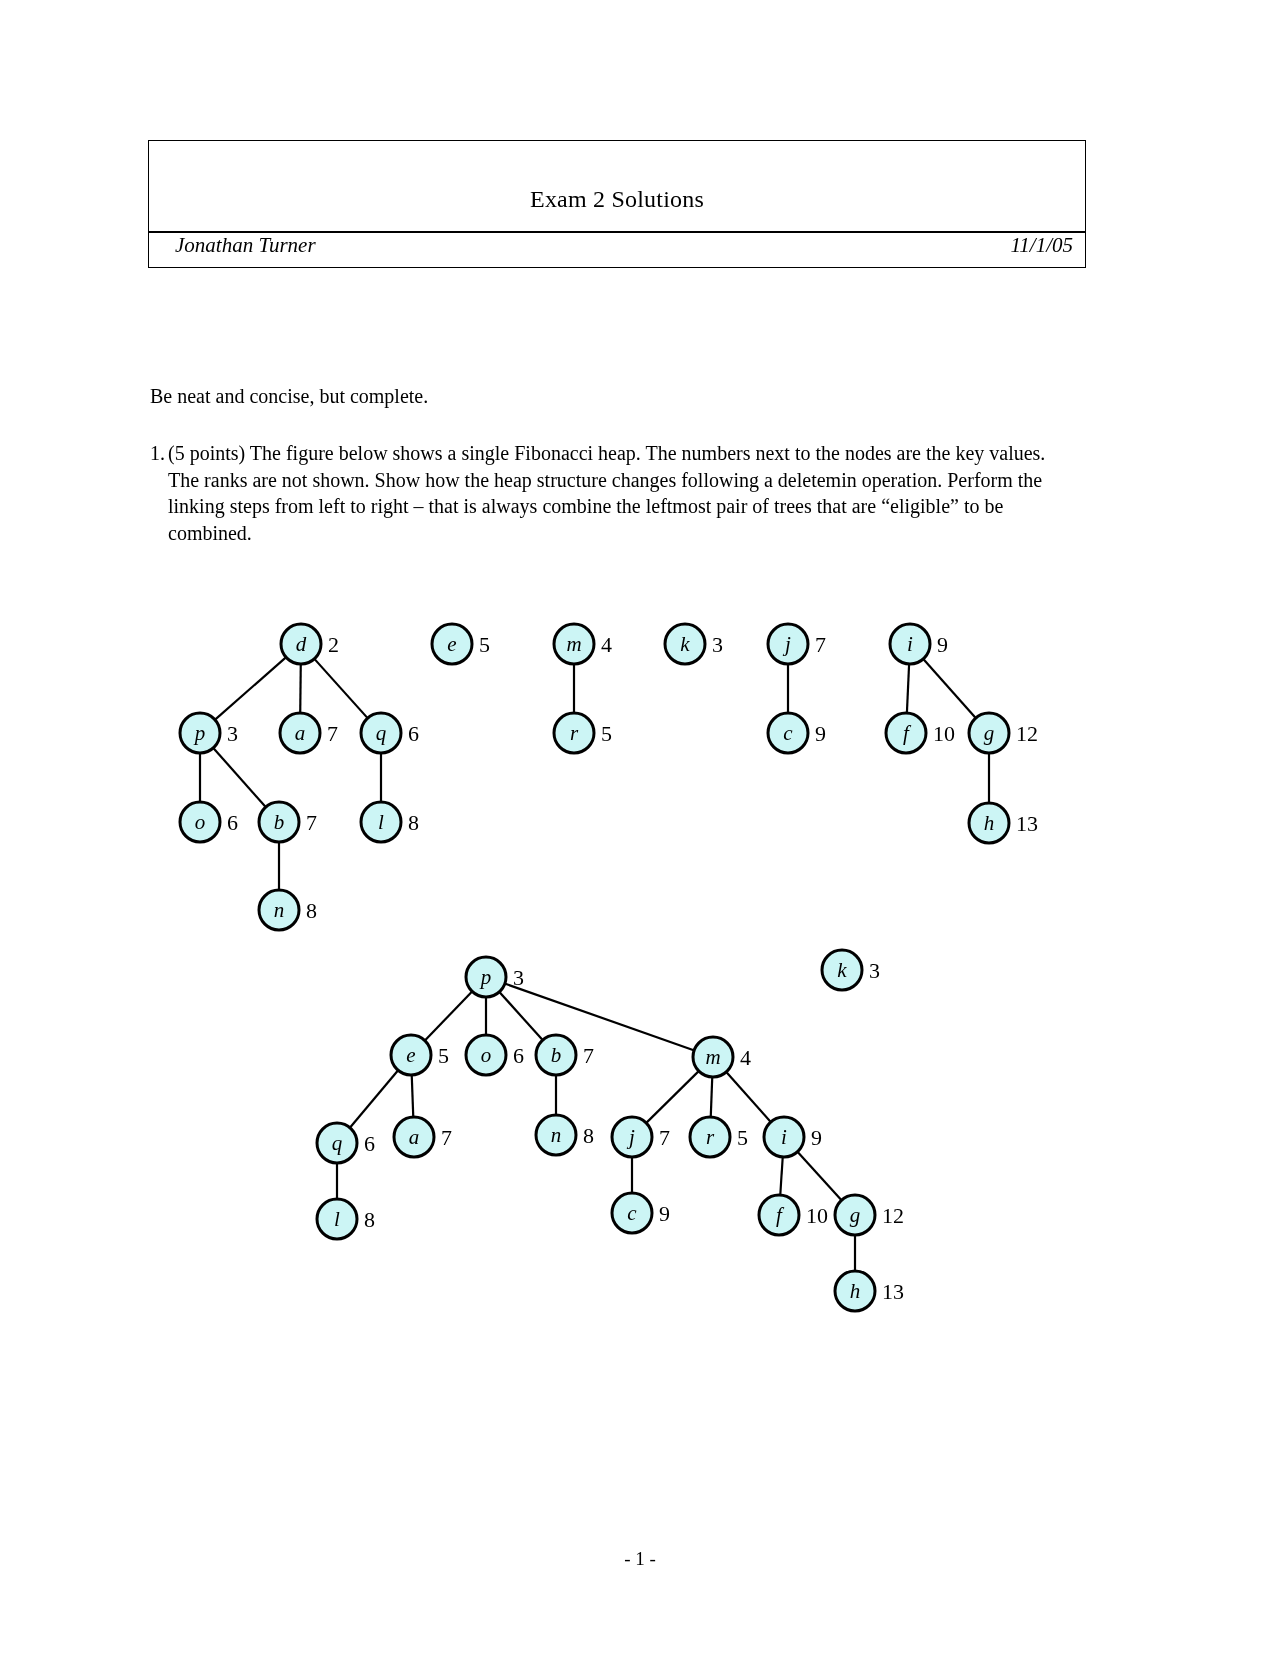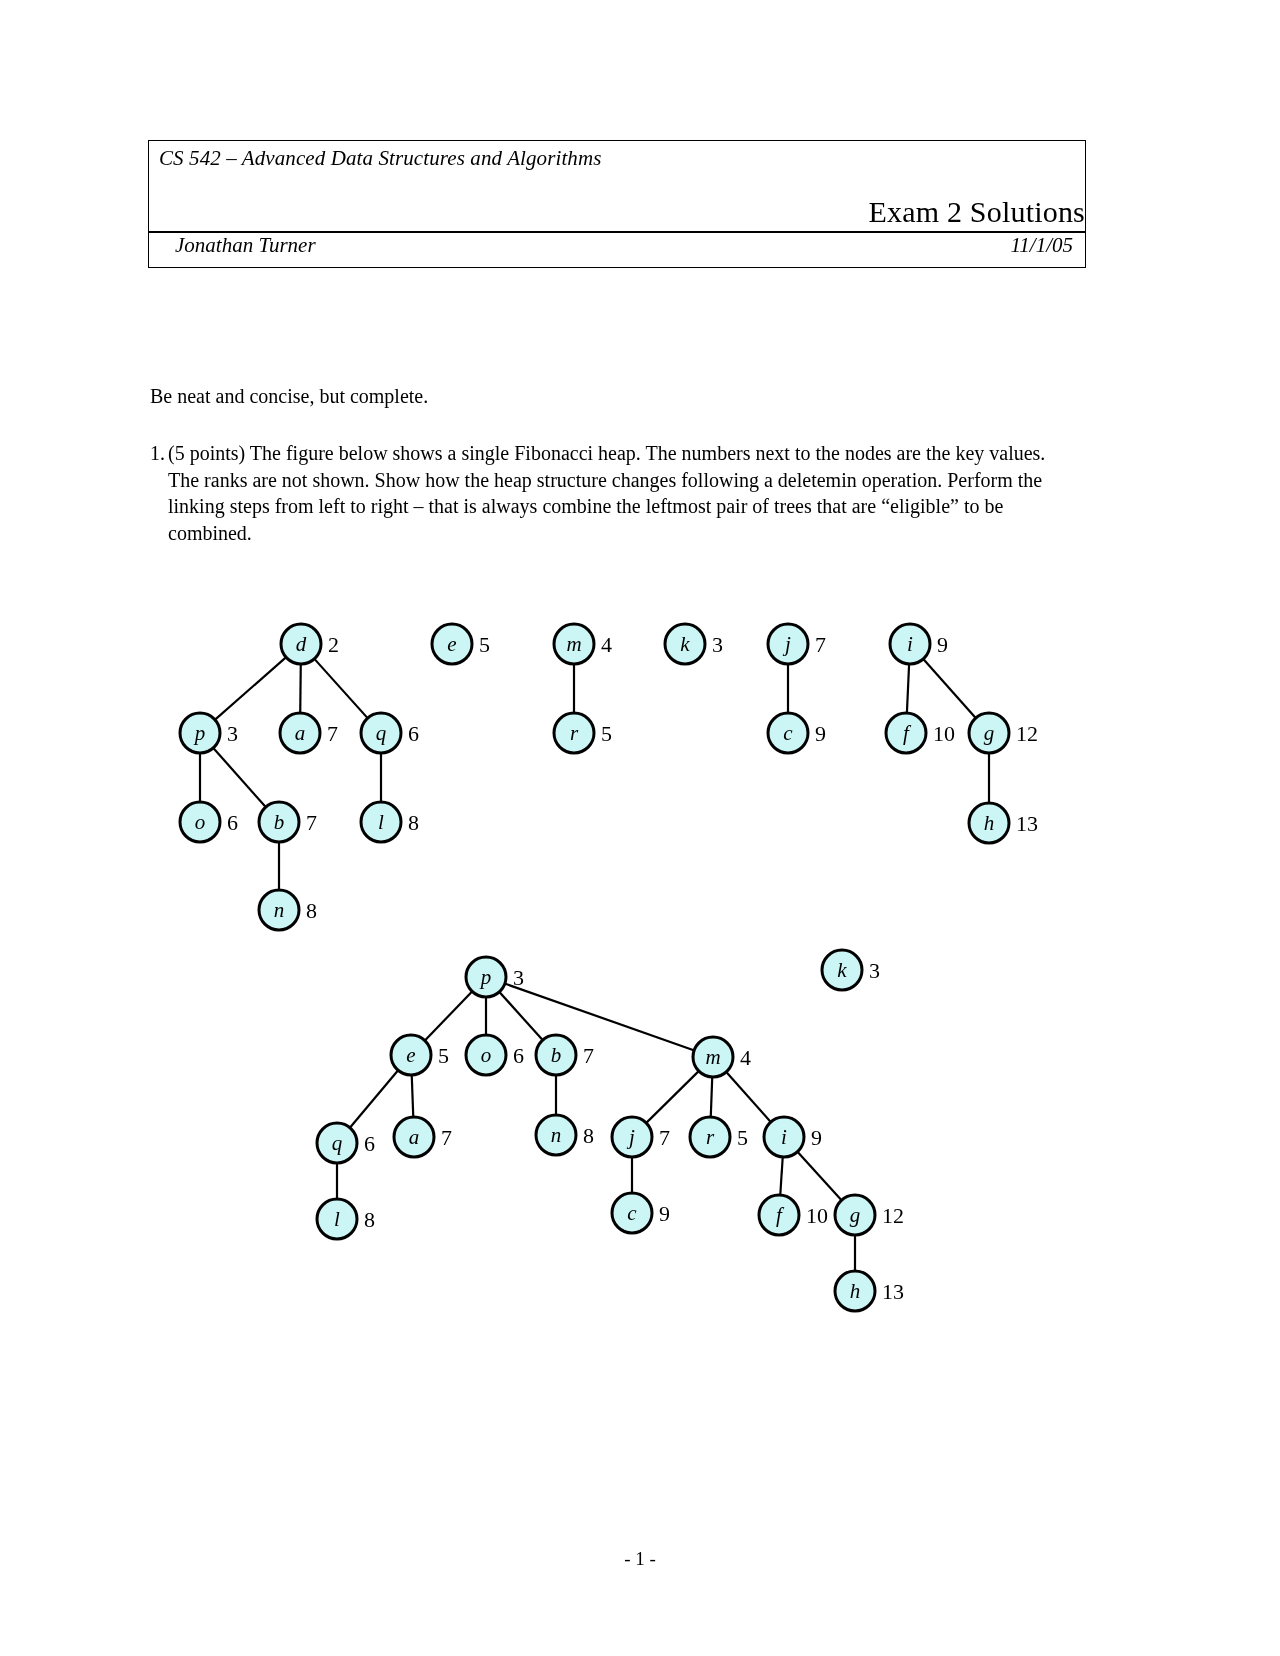--- a/index.html
+++ b/index.html
@@ -38,23 +38,23 @@
     top: 5px;
     font-style: italic;
     font-size: 21px;
     letter-spacing: 0.1px;
     white-space: nowrap;
   }
   .hdr-title {
     position: absolute;
     left: 0;
     right: 0;
-    top: 54px;
-    text-align: right;
-    font-size: 30px;
+    top: 45px;
+    text-align: center;
+    font-size: 24px;
     letter-spacing: 0.2px;
   }
   .hdr-rule {
     position: absolute;
     left: 0;
     right: 0;
     top: 90px;
     height: 1.5px;
     background: #000;
   }
@@ -121,21 +121,20 @@
     text-align: center;
     font-size: 19px;
   }
 </style>
 </head>
 <body>
 
 <div id="page">
 
   <div class="header-box">
-    <div class="hdr-course">CS 542 – Advanced Data Structures and Algorithms</div>
     <div class="hdr-title">Exam 2 Solutions</div>
     <div class="hdr-rule"></div>
     <div class="hdr-author">Jonathan Turner</div>
     <div class="hdr-date">11/1/05</div>
   </div>
 
   <div class="instruction">Be neat and concise, but complete.</div>
 
   <div class="problem">
     <span class="problem-num">1.</span>

